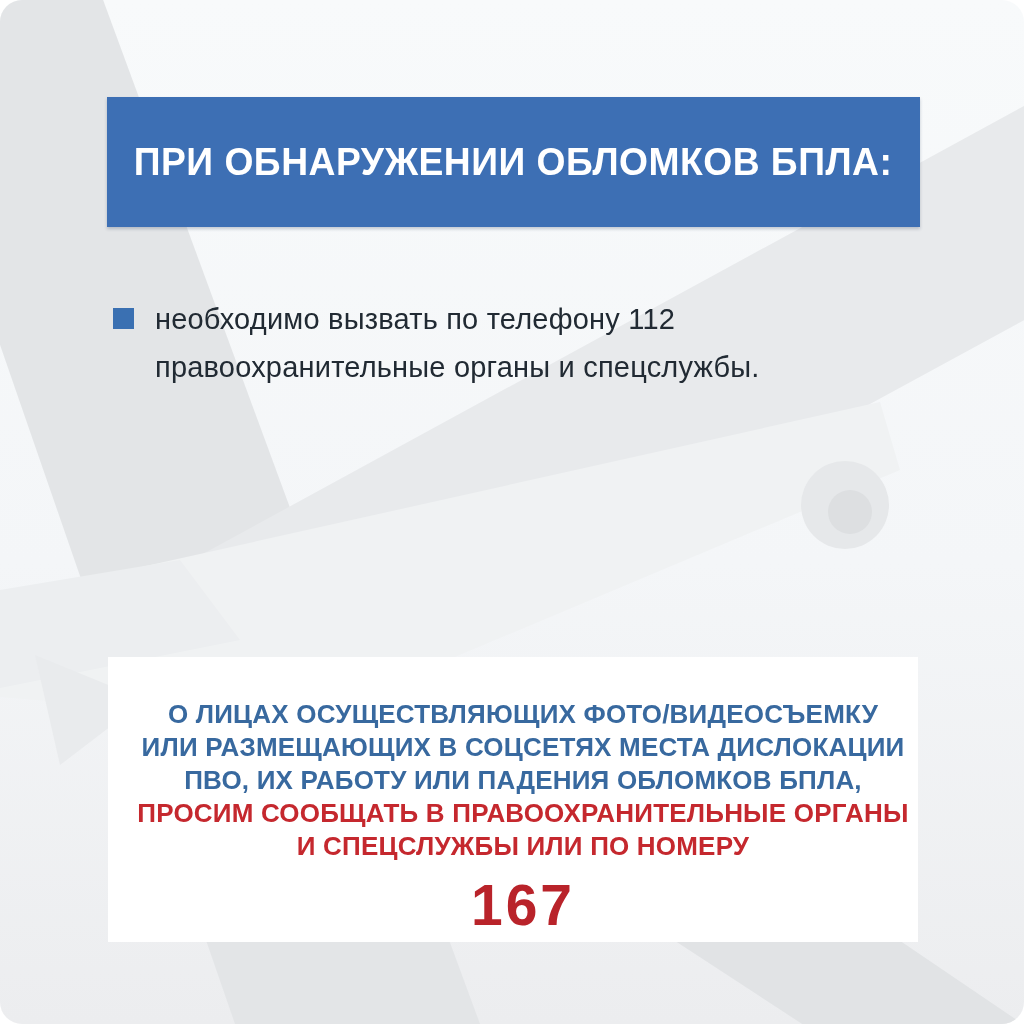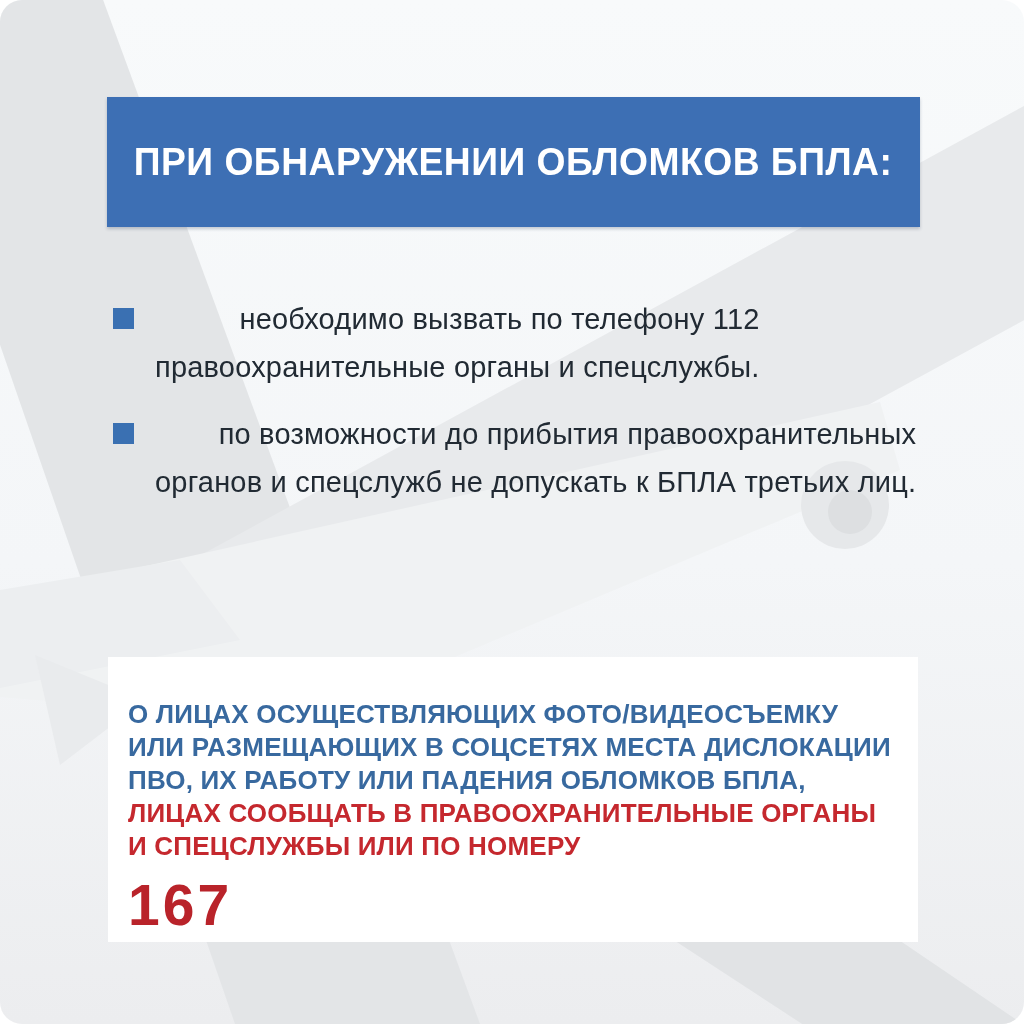--- a/index.html
+++ b/index.html
@@ -39,21 +39,20 @@
     font-weight: bold;
     letter-spacing: 0.5px;
     transform: scaleX(0.98);
     white-space: nowrap;
   }
   .bullets {
     position: absolute;
     left: 113px;
     top: 295px;
     width: 815px;
-    text-align: right;
   }
   .bullet {
     display: flex;
     align-items: flex-start;
     gap: 21px;
     margin-bottom: 19px;
   }
   .bullet-marker {
     flex: none;
     width: 21px;
@@ -70,21 +69,21 @@
   }
   .notice {
     position: absolute;
     left: 108px;
     top: 657px;
     width: 810px;
     height: 285px;
     background: #ffffff;
     box-sizing: border-box;
     padding-top: 41px;
-    text-align: left;
+    text-align: center;
     padding-left: 20px;
   }
   .notice-blue {
     font-size: 26px;
     line-height: 33px;
     font-weight: bold;
     color: #38699f;
     white-space: pre-line;
     letter-spacing: 0.2px;
   }
@@ -131,29 +130,24 @@
   <div class="banner">
     <div class="banner-title">ПРИ ОБНАРУЖЕНИИ ОБЛОМКОВ БПЛА:</div>
   </div>
 
   <div class="bullets">
     <div class="bullet">
       <span class="bullet-marker"></span>
       <span class="bullet-text">необходимо вызвать по телефону 112
 правоохранительные органы и спецслужбы.</span>
     </div>
-    <div class="bullet">
-      <span class="bullet-marker"></span>
-      <span class="bullet-text">по возможности до прибытия правоохранительных
-органов и спецслужб не допускать к БПЛА третьих лиц.</span>
-    </div>
   </div>
 
   <div class="notice">
     <div class="notice-blue">О ЛИЦАХ ОСУЩЕСТВЛЯЮЩИХ ФОТО/ВИДЕОСЪЕМКУ
 ИЛИ РАЗМЕЩАЮЩИХ В СОЦСЕТЯХ МЕСТА ДИСЛОКАЦИИ
 ПВО, ИХ РАБОТУ ИЛИ ПАДЕНИЯ ОБЛОМКОВ БПЛА,</div>
-    <div class="notice-red">ЛИЦАХ СООБЩАТЬ В ПРАВООХРАНИТЕЛЬНЫЕ ОРГАНЫ
+    <div class="notice-red">ПРОСИМ СООБЩАТЬ В ПРАВООХРАНИТЕЛЬНЫЕ ОРГАНЫ
 И СПЕЦСЛУЖБЫ ИЛИ ПО НОМЕРУ</div>
     <div class="notice-number">167</div>
   </div>
 
 </div>
 
 </body></html>

